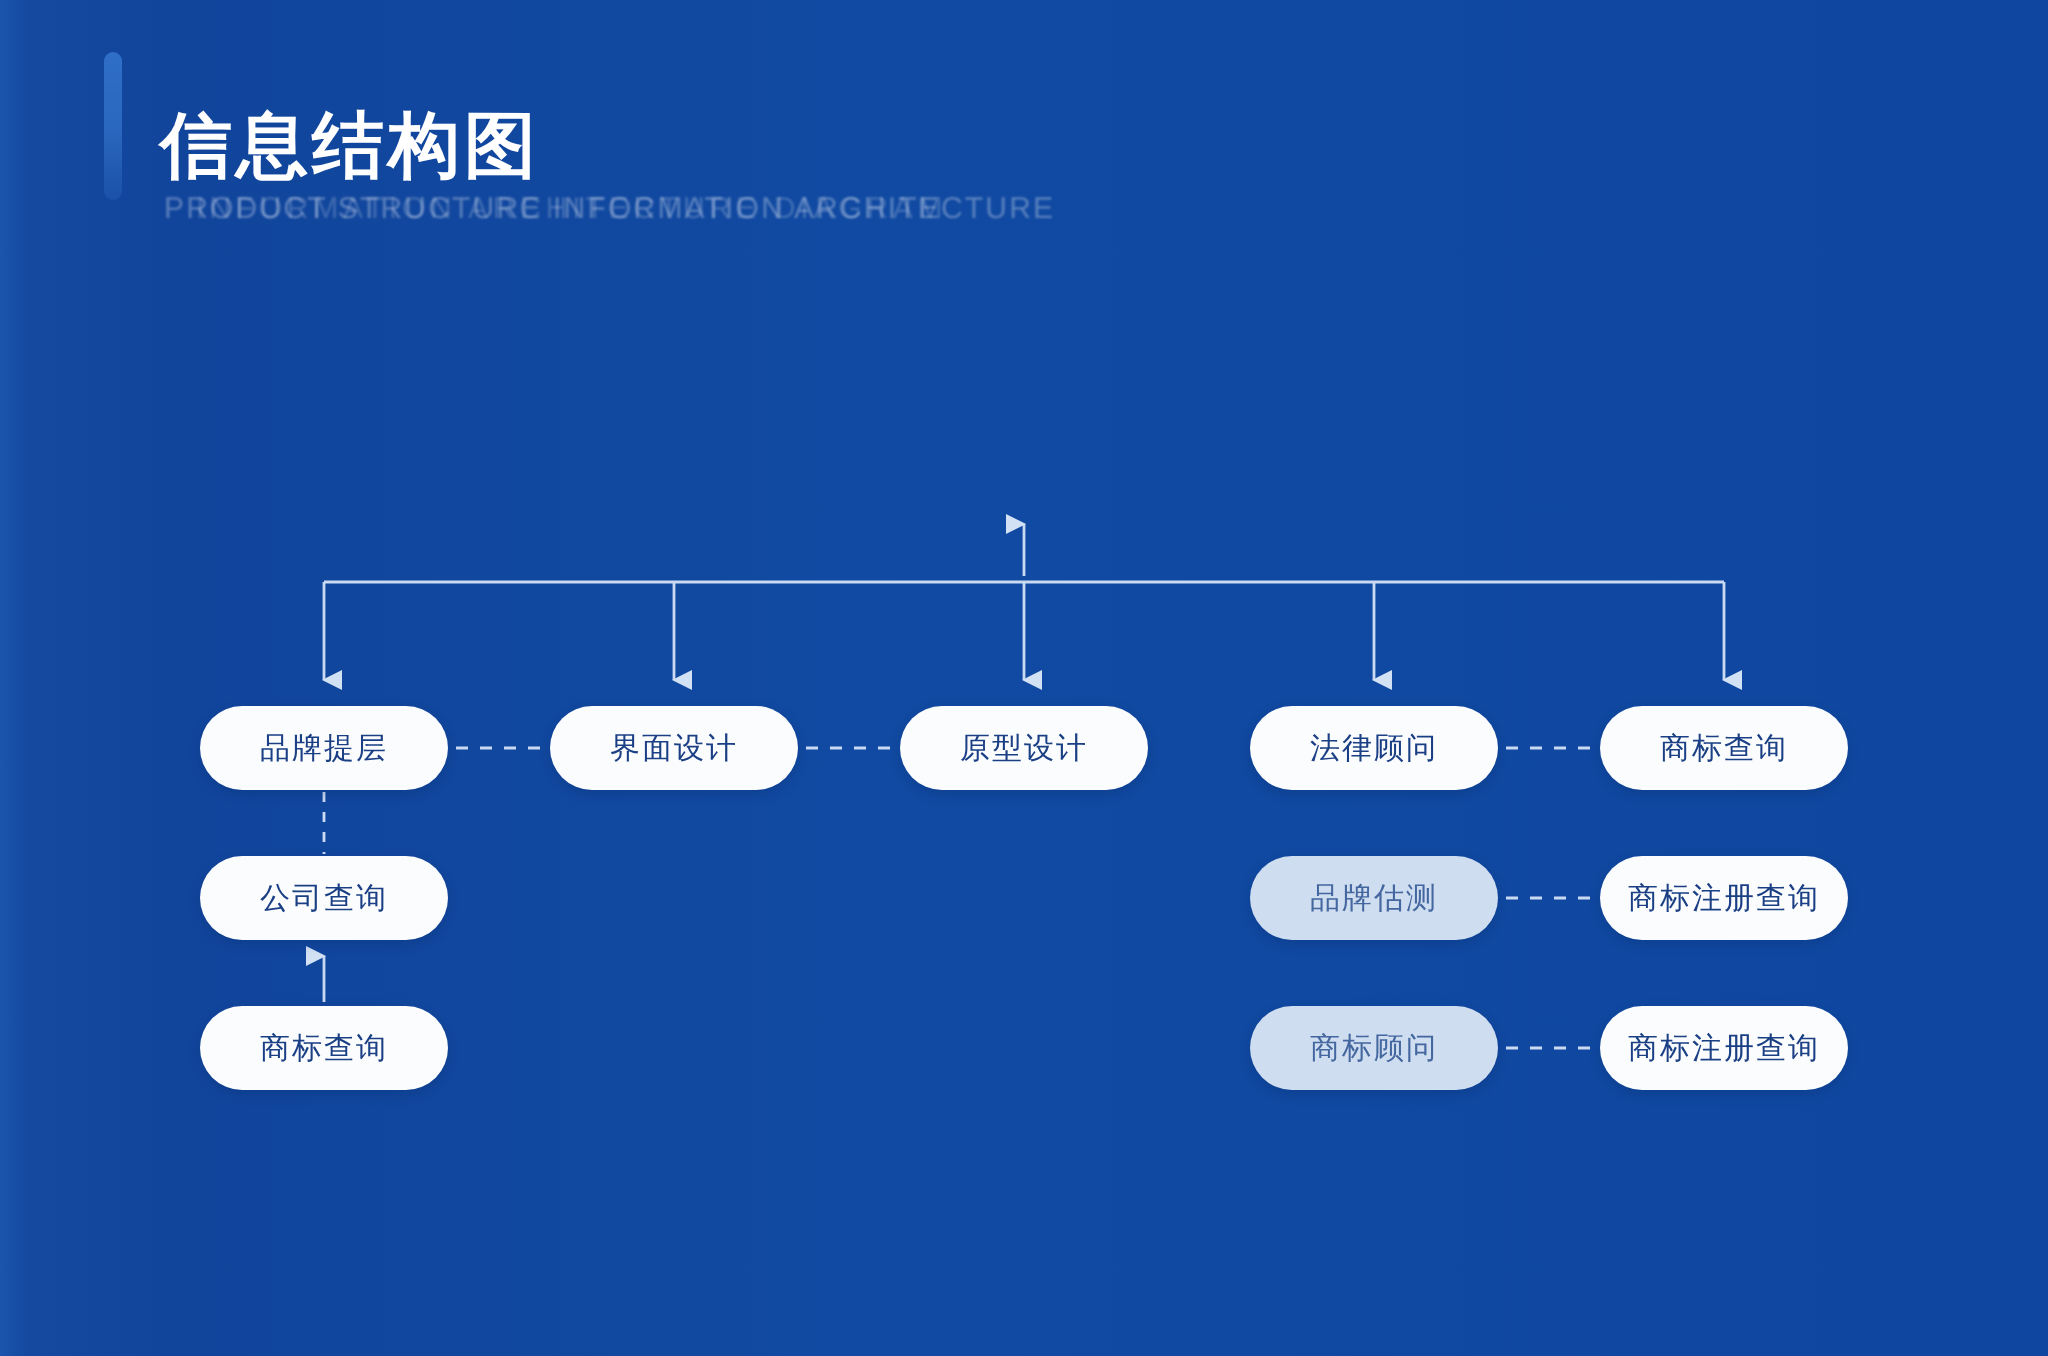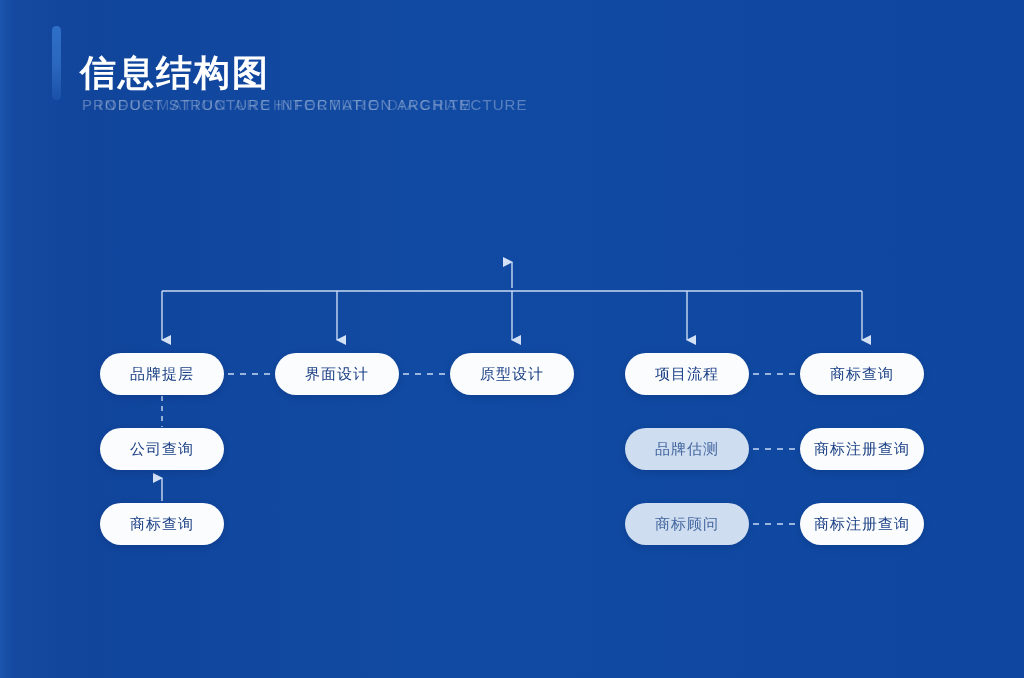--- a/index.html
+++ b/index.html
@@ -180,21 +180,21 @@
     <div class="node" style="left:100px; top:353px; width:124px; height:42px;">
       <span>品牌提层</span>
     </div>
     <div class="node" style="left:275px; top:353px; width:124px; height:42px;">
       <span>界面设计</span>
     </div>
     <div class="node" style="left:450px; top:353px; width:124px; height:42px;">
       <span>原型设计</span>
     </div>
     <div class="node" style="left:625px; top:353px; width:124px; height:42px;">
-      <span>项目流程</span>
+      <span>法律顾问</span>
     </div>
     <div class="node" style="left:800px; top:353px; width:124px; height:42px;">
       <span>商标查询</span>
     </div>
 
     <div class="node" style="left:100px; top:428px; width:124px; height:42px;">
       <span>公司查询</span>
     </div>
     <div class="node tinted" style="left:625px; top:428px; width:124px; height:42px;">
       <span>品牌估测</span>

